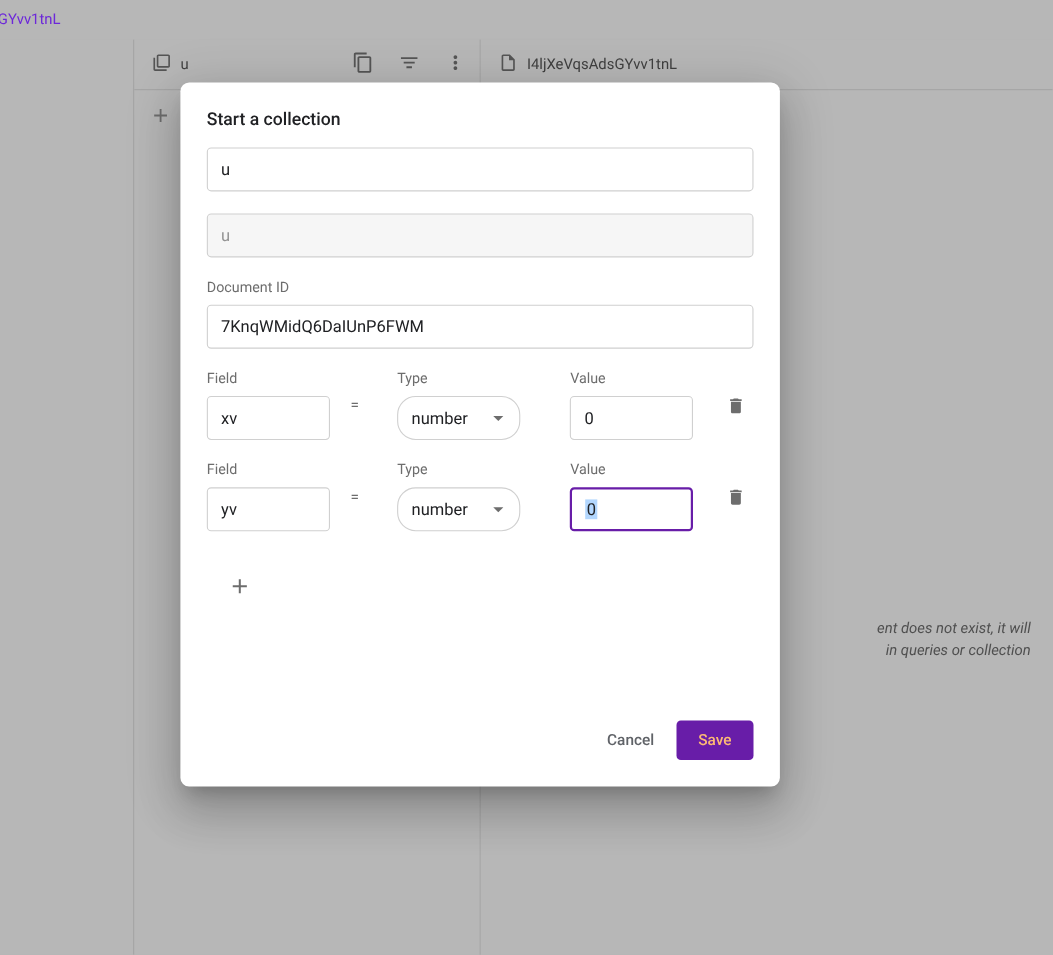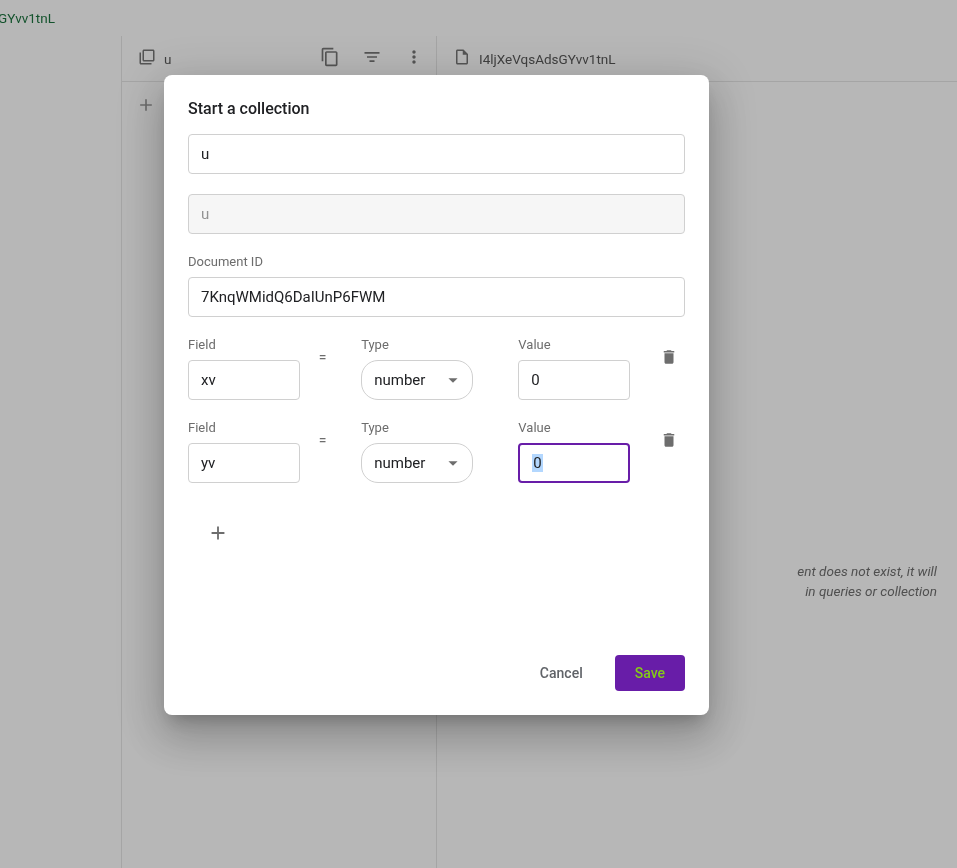--- a/index.html
+++ b/index.html
@@ -11,21 +11,21 @@
       overflow: hidden;
       position: relative;
     }
     .topbar {
       height: 36px;
       background: #b7b7b7;
       padding-left: 0;
       display: flex;
       align-items: center;
       font-size: 13.5px;
-      color: #14532d;
+      color: #6d28d9;
     }
     .topbar-text { margin-left: -2px; }
     .panels {
       display: flex;
       height: calc(100% - 36px);
       background: #b7b7b7;
     }
     .panel-left {
       width: 122px;
       border-right: 1px solid #a5a5a5;
@@ -125,21 +125,21 @@
     .form-select {
       display: flex;
       align-items: center;
       justify-content: space-between;
       cursor: pointer;
       padding-right: 8px;
       border-radius: 17px;
     }
     .field-row {
       display: flex;
-      align-items: flex-start;
+      align-items: center;
       gap: 12px;
       margin-bottom: 20px;
       position: relative;
     }
     .field-col { display: flex; flex-direction: column; }
     .field-col.field { width: 136px; }
     .field-col.type { width: 136px; margin-left: 16px; }
     .field-col.value { width: 136px; }
     .eq {
       width: 26px;
@@ -164,37 +164,36 @@
       padding: 12px 0 0 12px;
     }
     .plus-btn {
       width: 36px; height: 36px; display: flex; align-items: center; justify-content: center;
       cursor: pointer;
     }
     .actions {
       margin-top: auto;
       display: flex;
       justify-content: flex-end;
-      gap: 12px;
       padding-top: 40px;
     }
     .btn {
       height: 36px;
       padding: 0 20px;
       border-radius: 4px;
       font-size: 14px;
       font-weight: 500;
       display: flex;
       align-items: center;
       cursor: pointer;
       border: none;
       font-family: inherit;
     }
     .btn-text { background: transparent; color: #606368; }
-    .btn-primary { background: #681da8; color: #84cc16; text-align: right; }
+    .btn-primary { background: #681da8; color: #fdba74; text-align: right; }
     .sel-highlight{
         background:#b3d7fe;
         padding: 0 1px;
     }
   </style>
 </head>
 <body>
 
 <div class="topbar">
   <span class="topbar-text">GYvv1tnL</span>

